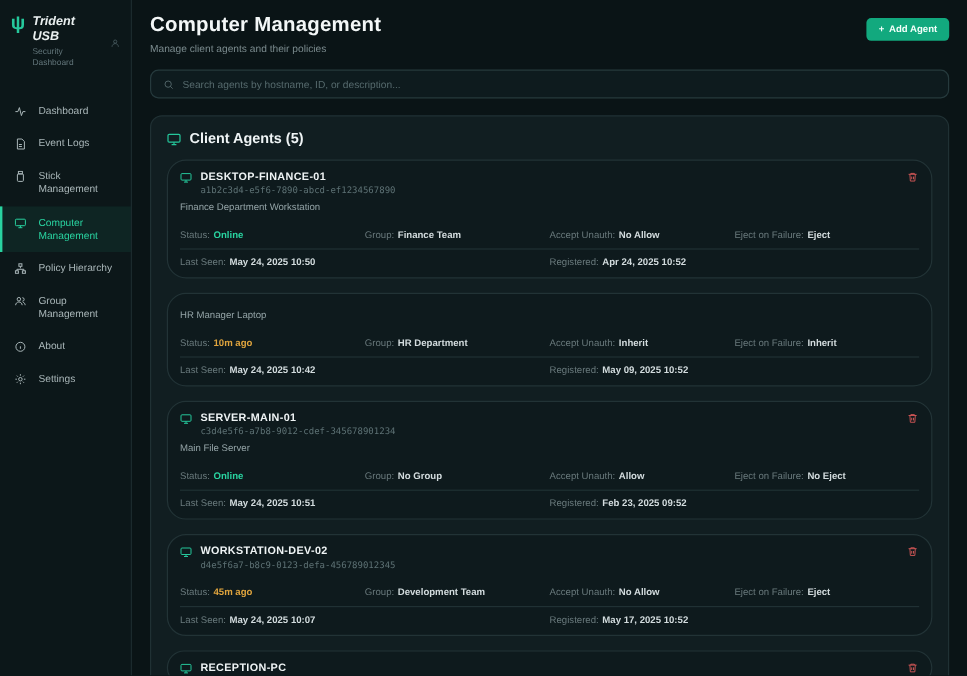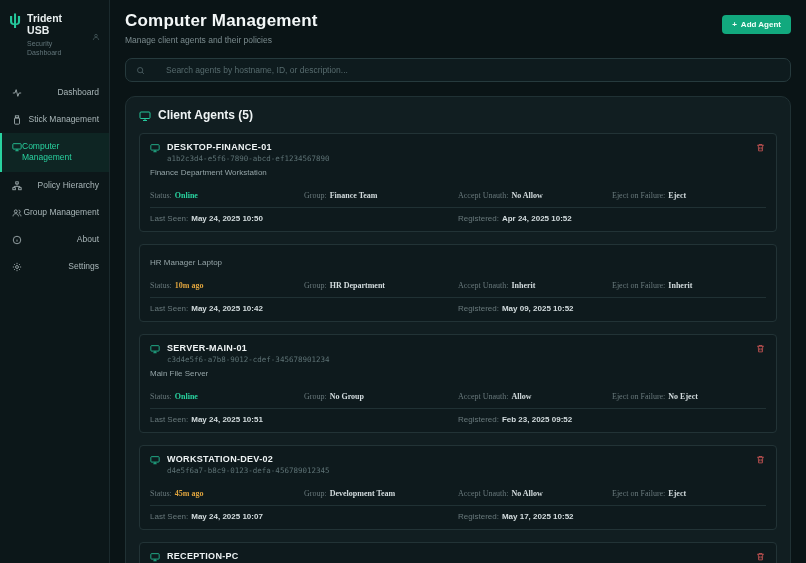--- a/index.html
+++ b/index.html
@@ -13,78 +13,78 @@
   .app { display: flex; width: 806px; height: 563px; }
 
   
   .sidebar {
     width: 110px; min-width: 110px; height: 100%;
     background: #0c1719; border-right: 1px solid #1b2a2d;
     padding-top: 12px; display: flex; flex-direction: column;
   }
   .logo { display: flex; gap: 6px; padding: 0 9px; position: relative; }
   .trident { color: #25c79b; font-size: 16px; line-height: 1; font-weight: bold; }
-  .logo-text .t { font-size: 10.5px; font-weight: bold; color: #e9efef; line-height: 1.15; width: 44px; }
+  .logo-text .t { font-size: 10.5px; font-weight: bold; color: #e9efef; line-height: 1.15; width: 44px; font-style: italic; }
   .logo-text .s { font-size: 7px; color: #62757a; margin-top: 3px; line-height: 1.3; width: 40px; }
   .user-ic { position: absolute; right: 9px; top: 15px; color: #4d6064; }
   .user-ic svg { width: 8px; height: 8px; }
   .nav { margin-top: 22px; }
   .nav-item {
-    display: flex; align-items: flex-start; gap: 0;
+    display: flex; align-items: flex-start; gap: 10px;
     padding: 8px 10px; font-size: 8.5px; color: #a9b6b8;
-    cursor: pointer; border-left: 2px solid transparent; line-height: 1.3; justify-content: space-between;
+    cursor: pointer; border-left: 2px solid transparent; line-height: 1.3;
   }
   .nav-item svg { width: 10px; height: 10px; flex: none; margin-top: 1px; }
   .nav-item.active { background: rgba(37, 199, 155, 0.08); color: #29d3a0; border-left-color: #29d3a0; }
 
   
   .main { flex: 1; padding: 11px 15px; overflow: hidden; }
   .head { display: flex; justify-content: space-between; align-items: flex-start; }
   .title { font-size: 17px; font-weight: bold; color: #f3f7f7; letter-spacing: 0.2px; }
   .subtitle { font-size: 8.5px; color: #7b8b8e; margin-top: 4px; }
   .add-btn {
     display: flex; align-items: center; gap: 4px;
     background: #12a97e; color: #f2fffa; border: none; border-radius: 4px;
     font-family: inherit; font-size: 8px; font-weight: bold;
     padding: 5px 10px; cursor: pointer; margin-top: 4px;
   }
   .search {
     margin-top: 13px; height: 24px;
     background: #0e1b1e; border: 1px solid #263a3d; border-radius: 7px;
-    display: flex; align-items: center; gap: 21px; padding: 0 10px;
+    display: flex; align-items: center; gap: 7px; padding: 0 10px;
   }
   .search svg { width: 9px; height: 9px; color: #566a6d; flex: none; }
   .search input {
     flex: 1; background: transparent; border: none; outline: none;
     color: #cfd9db; font-size: 8.5px; font-family: inherit;
   }
   .search input::placeholder { color: #566a6d; }
 
   .panel {
     margin-top: 14px; background: #111e21;
     border: 1px solid #203134; border-radius: 10px; padding: 11px 13px;
   }
   .panel-head { display: flex; align-items: flex-end; gap: 7px; margin-bottom: 11px; }
   .panel-head svg { width: 12px; height: 12px; color: #25c79b; }
   .panel-title { font-size: 12px; font-weight: bold; color: #eff4f5; }
 
   .agent {
-    background: #0e1a1d; border: 1px solid #223336; border-radius: 4px;
+    background: #0e1a1d; border: 1px solid #223336; border-radius: 16px;
     padding: 8px 10px; margin-bottom: 12px;
   }
   .agent:last-child { margin-bottom: 0; }
   .agent-top { display: flex; align-items: flex-start; gap: 7px; }
   .agent-top > svg { width: 10px; height: 10px; color: #25c79b; flex: none; margin-top: 1px; }
   .agent-names { flex: 1; }
   .hostname { font-size: 9px; font-weight: bold; color: #eef3f4; letter-spacing: 0.3px; }
   .uuid { font-size: 7.5px; color: #5d7174; font-family: "DejaVu Sans Mono", monospace; margin-top: 2px; }
   .del { background: none; border: none; color: #d95959; cursor: pointer; padding: 1px; }
   .del svg { width: 9px; height: 9px; display: block; }
   .desc { font-size: 8px; color: #94a4a7; margin: 5px 0 6px; }
-  .props { display: grid; grid-template-columns: 1fr 1fr 1fr 1fr; font-size: 8px; margin-top: 14px; font-family: Liberation Serif, serif; }
+  .props { display: grid; grid-template-columns: 1fr 1fr 1fr 1fr; font-size: 8px; margin-top: 14px; }
   .lbl { color: #69797c; }
   .val { color: #d3dcde; margin-left: 3px; font-weight: bold; }
   .divider { border-top: 1px solid #203134; margin: 7px 0 6px; }
   .foot { display: grid; grid-template-columns: 1fr 1fr 1fr 1fr; font-size: 8px; }
   .foot .cell1 { grid-column: 1 / 3; }
   .foot .cell2 { grid-column: 3 / 5; }
 </style>
 </head>
 <body>
 
@@ -106,20 +106,27 @@
     </div>
     <div class="nav">
       <div class="nav-item">
         <svg viewBox="0 0 24 24" fill="none" stroke="currentColor" stroke-width="2">
             <polyline points="2 12 7 12 10 4 14 20 17 12 22 12"></polyline>
           </svg>
         <span>Dashboard</span>
       </div>
       <div class="nav-item">
         <svg viewBox="0 0 24 24" fill="none" stroke="currentColor" stroke-width="2">
+            <path d="M6 2h9l5 5v15H6z"></path>
+            <path d="M9 13h6M9 17h6"></path>
+          </svg>
+        <span>Event Logs</span>
+      </div>
+      <div class="nav-item">
+        <svg viewBox="0 0 24 24" fill="none" stroke="currentColor" stroke-width="2">
             <rect x="8" y="2" width="8" height="5"></rect>
             <rect x="6" y="7" width="12" height="15" rx="2"></rect>
           </svg>
         <span>Stick Management</span>
       </div>
       <div class="nav-item active">
         <svg viewBox="0 0 24 24" fill="none" stroke="currentColor" stroke-width="2">
             <rect x="2" y="4" width="20" height="13" rx="2"></rect>
             <path d="M8 21h8M12 17v4"></path>
           </svg>

